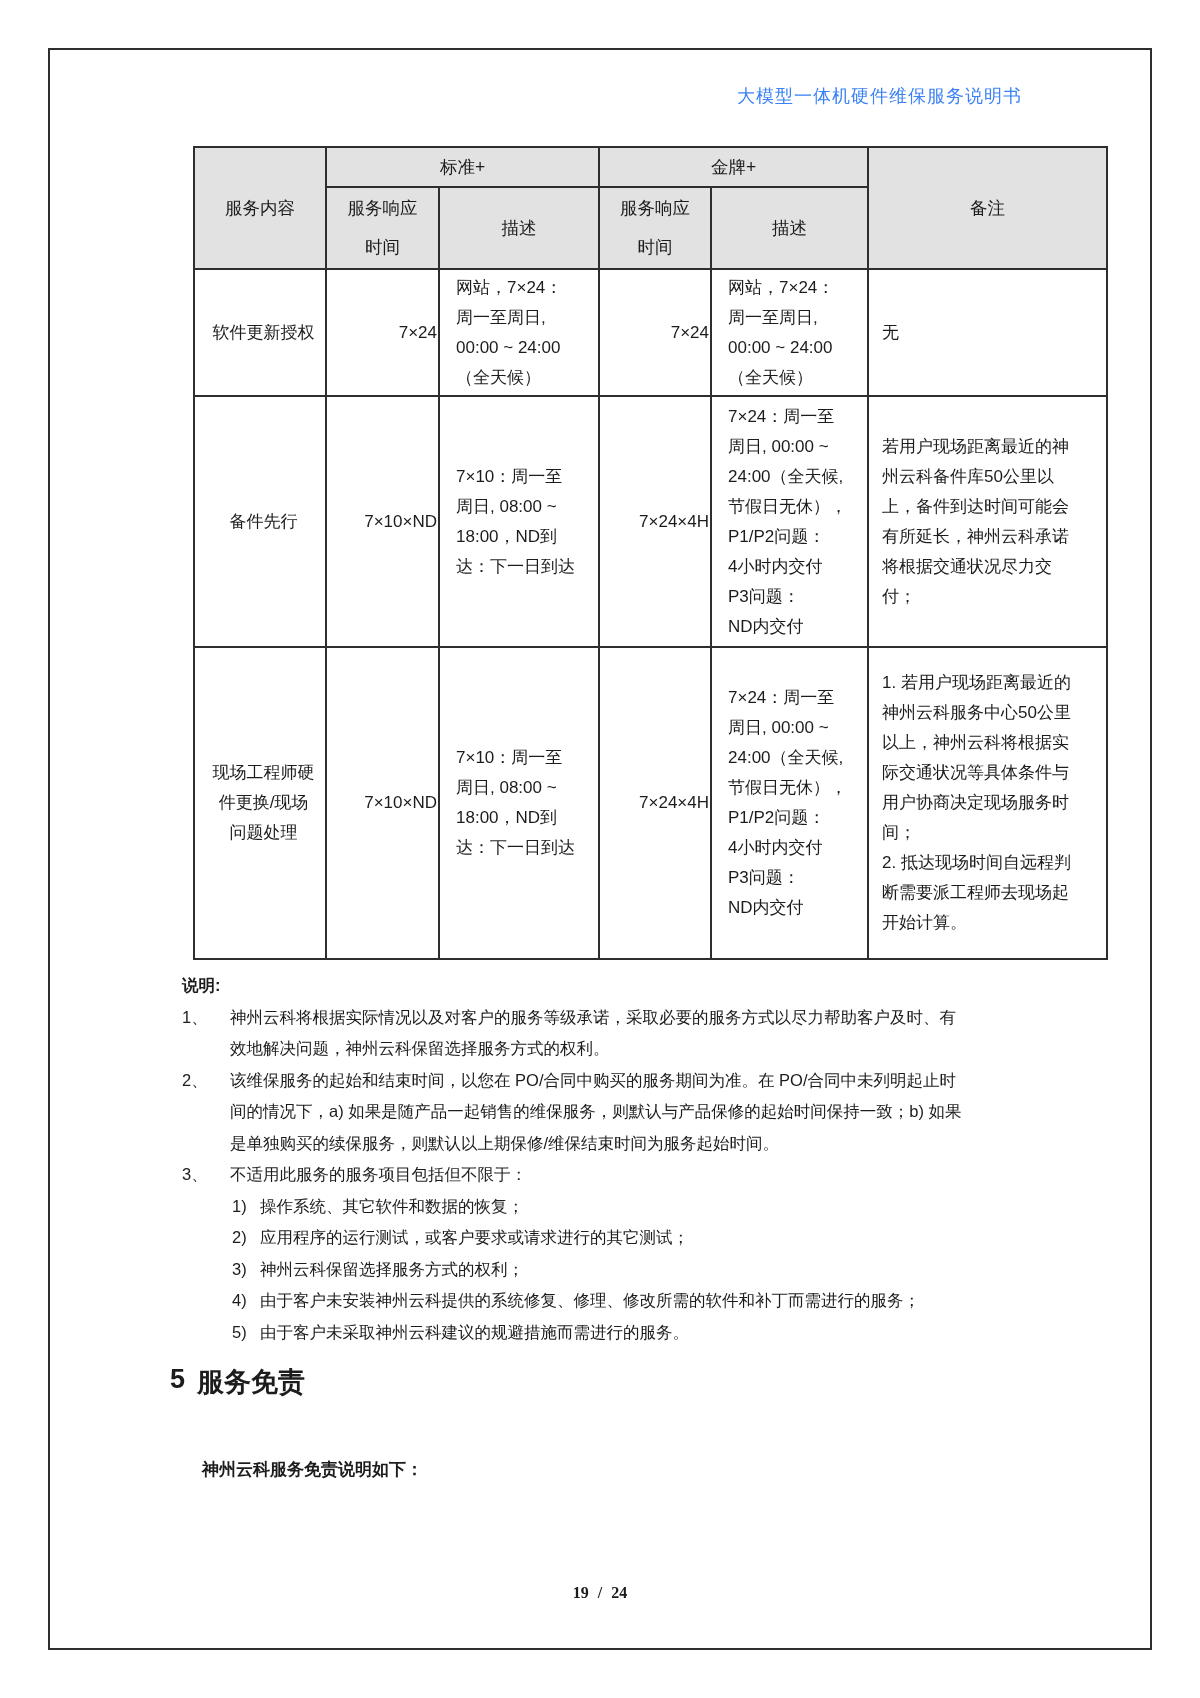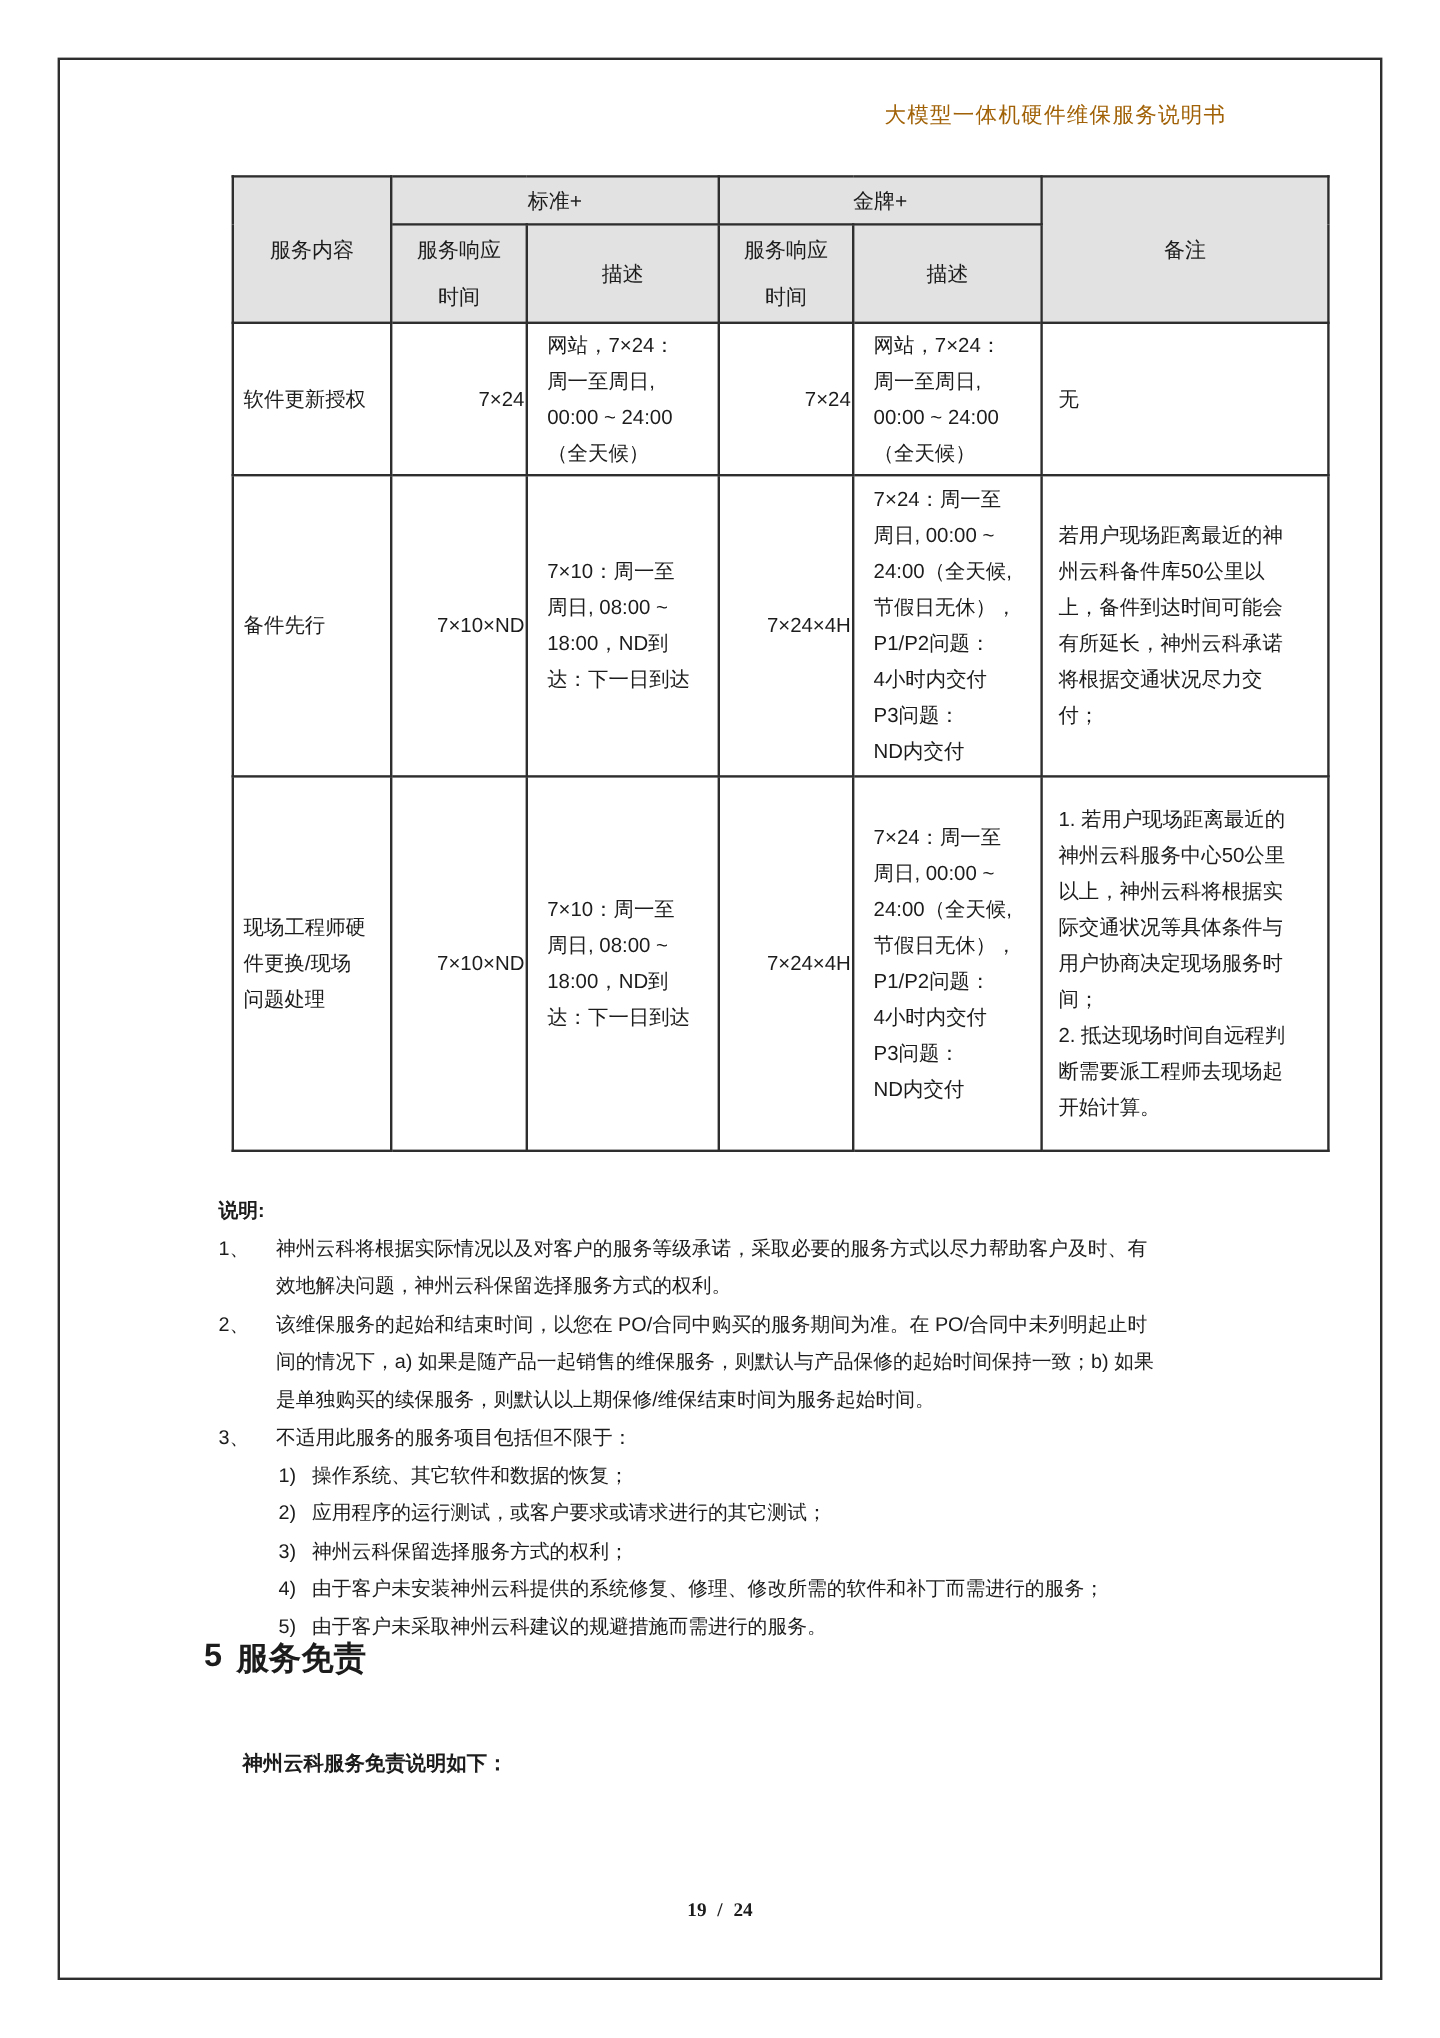--- a/index.html
+++ b/index.html
@@ -8,45 +8,45 @@
     font-family:"Liberation Sans", sans-serif; color:var(--text,#1c1c1c);
     overflow:hidden;
   }
   .page-border {
     position:absolute; left:48px; top:48px; width:1100px; height:1598px;
     border:2px solid var(--border,#2a2a2a);
   }
   .doc-header {
     position:absolute; top:84px; right:178px;
     font-family:"Liberation Serif", serif; font-size:18px; letter-spacing:1px;
-    color:#a16207;
+    color:#3b82f6;
   }
   table.svc-table {
     position:absolute; left:193px; top:146px; width:913px;
     border-collapse:collapse; table-layout:fixed;
     font-size:17px; line-height:30px;
   }
   .svc-table th, .svc-table td { border:2px solid var(--border,#2e2e2e); overflow:hidden; }
   .svc-table th {
     background:var(--header-fill,#e2e2e2); font-weight:normal; text-align:center;
     font-size:17.5px;
   }
   .svc-table thead tr.h1 { height:40px; }
   .svc-table thead tr.h2 { height:79px; }
   .svc-table tbody tr.r1 { height:127px; }
   .svc-table tbody tr.r2 { height:251px; }
   .svc-table tbody tr.r3 { height:312px; }
   th.rt { line-height:39px; white-space:pre; }
-  td.svc   { text-align:left; padding-left:8px;  white-space:pre; vertical-align:middle; }
+  td.svc   { text-align:center; padding-left:8px;  white-space:pre; vertical-align:middle; }
   td.time  { text-align:right; vertical-align:middle; }
   td.desc  { text-align:left; padding-left:16px; white-space:pre; vertical-align:middle; }
   td.remark{ text-align:left; padding-left:13px; white-space:pre; vertical-align:middle; }
 
   .notes { position:absolute; left:182px; top:970px; width:800px;
-           font-size:16.5px; line-height:31.5px;margin-top:24px; }
+           font-size:16.5px; line-height:31.5px; }
   .notes-title { font-weight:bold; }
   .note-item { display:flex; }
   .note-num  { width:48px; flex:none; }
   .note-text { width:732px; }
   .sub-item  { display:flex; margin-left:50px; }
   .sub-num   { width:28px; flex:none; }
 
   .section-heading { position:absolute; left:170px; top:1364px;
     font-size:27px; font-weight:bold; display:flex; gap:12px; }
   .free-par { position:absolute; left:202px; top:1458px;

